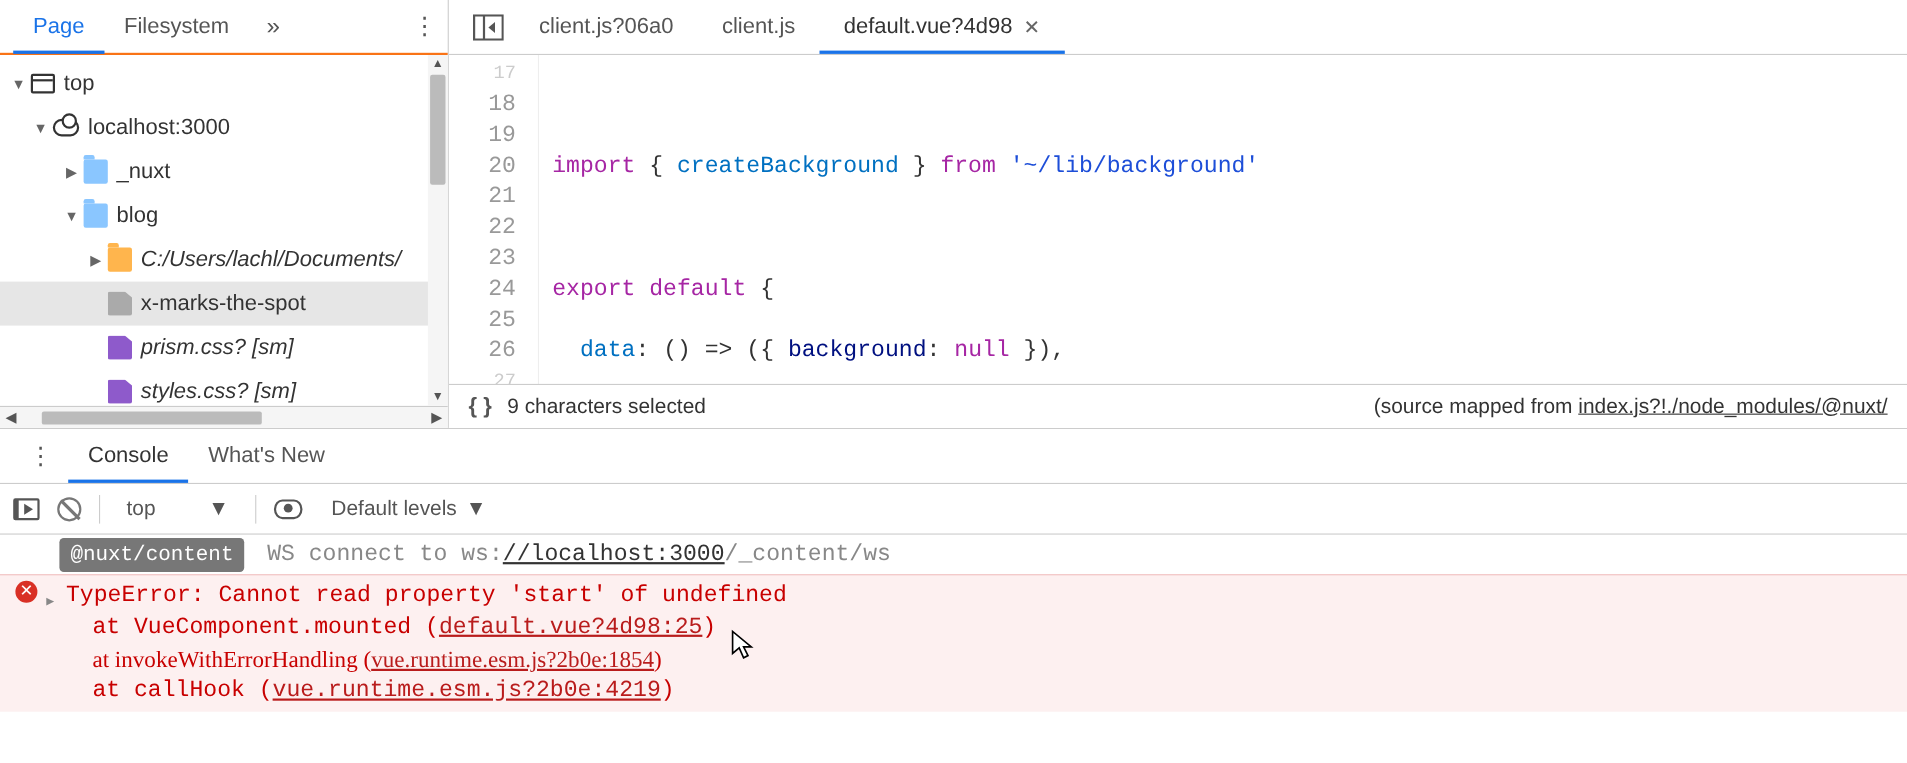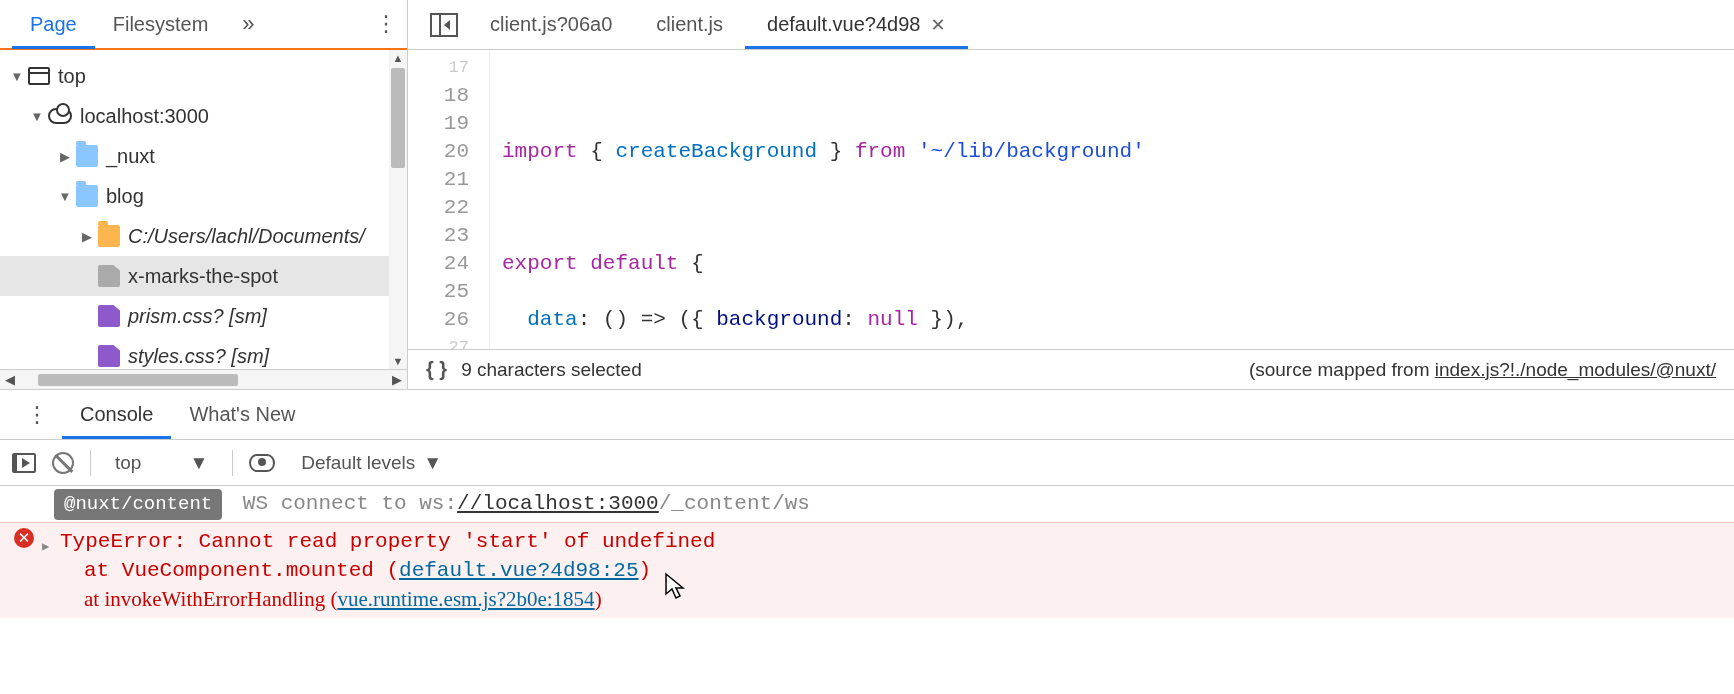--- a/index.html
+++ b/index.html
@@ -70,21 +70,21 @@
 .eye-icon::after { content: ""; position: absolute; top: 2px; left: 7px; width: 8px; height: 8px; background: #555; border-radius: 50%; }
 .filter-input { flex: 0 0 620px; height: 34px; border: 1px solid #ccc; padding: 0 10px; font-size: 19px; color: #888; background: #fff; }
 .levels { margin-left: 10px; display: flex; align-items: center; gap: 8px; }
 .console-output { font-family: "Consolas", "Courier New", monospace; font-size: 21px; line-height: 29px; }
 .log-line { padding: 2px 12px 2px 54px; position: relative; color: #333; border-top: 1px solid rgba(0,0,0,0); }
 .log-line .badge { display: inline-block; background: #777; color: #fff; padding: 1px 10px; border-radius: 4px; font-size: 19px; margin-right: 8px; }
 .log-line a { color: #333; text-decoration: underline; }
 .error-block { background: #fdf0f0; border-top: 1px solid #f0c0c0; padding: 4px 12px 4px 50px; color: #c80000; position: relative; }
 .error-ico { position: absolute; left: 14px; top: 5px; width: 20px; height: 20px; background: #d93025; border-radius: 50%; color: #fff; font-size: 15px; text-align: center; line-height: 20px; font-family: Arial; }
 .error-block .tri { position: absolute; left: 42px; top: 10px; font-size: 12px; color: #888; }
-.error-block a { color: #0369a1; text-decoration: underline; }
+.error-block a { color: #b91c1c; text-decoration: underline; }
 .stack { color: #c80000; }
 .cursor-img { position: absolute; left: 664px; top: 572px; font-size: 22px; color: #000; pointer-events: none; }
 .step-icon { width: 24px; height: 20px; border: 2px solid #555; border-left-width: 5px; border-radius: 2px; position: relative; }
 .step-icon::after { content: ""; position: absolute; left: 5px; top: 3px; border-left: 8px solid #555; border-top: 5px solid transparent; border-bottom: 5px solid transparent; }
 .ban-icon { width: 22px; height: 22px; border: 2.5px solid #777; border-radius: 50%; position: relative; }
 .ban-icon::after { content: ""; position: absolute; left: -2px; top: 8px; width: 24px; height: 2.5px; background: #777; transform: rotate(45deg); }
 </style>
 </head>
 <body>
 
@@ -236,20 +236,23 @@
     <div class="error-block">
       <span class="error-ico">✕</span>
       <span class="tri">▶</span>
       <div style="padding-left:10px;">TypeError: Cannot read property 'start' of undefined</div>
       <div class="stack" style="padding-left:34px;">
         <span>at VueComponent.mounted (</span><a>default.vue?4d98:25</a><span>)</span>
       </div>
       <div class="stack" style="padding-left:34px;font-family:Liberation Serif, serif;">
         <span>at invokeWithErrorHandling (</span><a>vue.runtime.esm.js?2b0e:1854</a><span>)</span>
       </div>
+      <div class="stack" style="padding-left:34px;">
+        <span>at callHook (</span><a>vue.runtime.esm.js?2b0e:4219</a><span>)</span>
+      </div>
     </div>
   </div>
 </div>
 
 <div class="cursor-img">
   <svg width="22" height="28">
       <polygon points="2,2 2,22 8,17 12,26 16,24 12,16 19,16" fill="#fff" stroke="#000" stroke-width="1.5"></polygon>
     </svg>
 </div>
 

